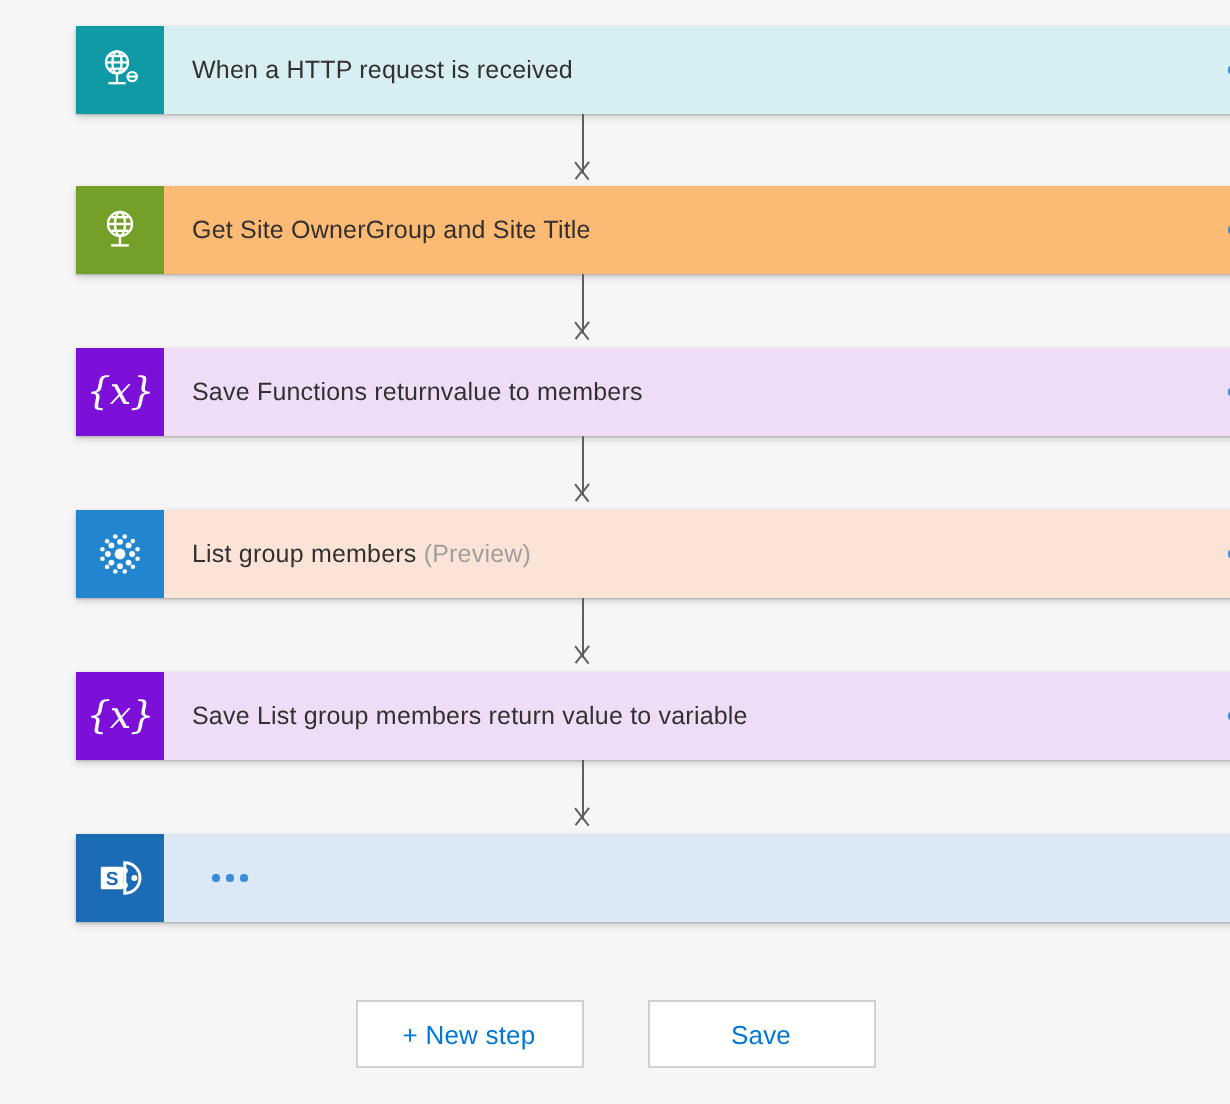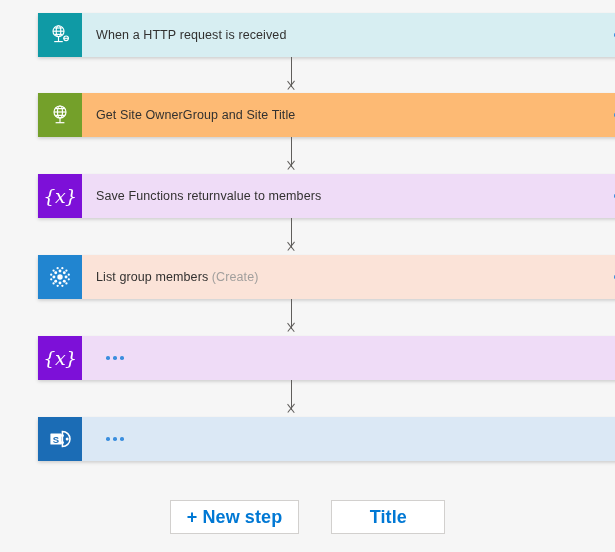--- a/index.html
+++ b/index.html
@@ -129,29 +129,28 @@
     justify-content: center;
     gap: 32px;
   }
   .flow-btn {
     min-width: 114px;
     height: 34px;
     background: #ffffff;
     border: 1px solid #d2d0ce;
     color: #0078d4;
     font-family: "Liberation Sans", sans-serif;
-    font-size: 18px;
+    font-size: 13px;
     letter-spacing: 0.1px;
     display: flex;
     align-items: center;
     justify-content: center;
     cursor: pointer;
     padding: 0 16px;
     box-sizing: border-box;
-    font-weight: bold;
   }
 
   
   .glyph-svg { display:block; }
   .varx {
     color: #ffffff;
     font-family: "DejaVu Serif", serif;
     font-size: 19px;
     font-style: italic;
     line-height: 1;
@@ -256,37 +255,38 @@
             <circle cx="3.89" cy="14.19" r="1.05" fill="#ffffff"></circle>
             <circle cx="3.88" cy="9.84" r="1.05" fill="#ffffff"></circle>
             <circle cx="6.05" cy="6.07" r="1.05" fill="#ffffff"></circle>
             <circle cx="9.81" cy="3.89" r="1.05" fill="#ffffff"></circle>
             <circle cx="14.16" cy="3.88" r="1.05" fill="#ffffff"></circle>
             <circle cx="17.93" cy="6.05" r="1.05" fill="#ffffff"></circle>
             <circle cx="20.11" cy="9.81" r="1.05" fill="#ffffff"></circle>
           </svg>
         </div>
         <div class="card-body">
-          <div class="card-title">List group members <span class="preview"> (Create)</span></div>
+          <div class="card-title">List group members <span class="preview"> (Preview)</span></div>
           <div class="card-menu">
             <i></i>
             <i></i>
             <i></i>
           </div>
         </div>
       </div>
       <div class="connector" style="top: 299px;">
         <div class="stem"></div>
         <div class="head"></div>
       </div>
       <div class="card" style="top: 336px; background: rgb(239, 220, 247);">
         <div class="card-icon" style="background: rgb(125, 16, 216);">
           <span class="varx">{<i>x</i>}</span>
         </div>
         <div class="card-body">
+          <div class="card-title">Save List group members return value to variable</div>
           <div class="card-menu">
             <i></i>
             <i></i>
             <i></i>
           </div>
         </div>
       </div>
       <div class="connector" style="top: 380px;">
         <div class="stem"></div>
         <div class="head"></div>
@@ -307,15 +307,15 @@
             <i></i>
             <i></i>
             <i></i>
           </div>
         </div>
       </div>
     </div>
 
   <div class="footer">
     <button class="flow-btn">+ New step</button>
-    <button class="flow-btn">Title</button>
+    <button class="flow-btn">Save</button>
   </div>
 </div>
 
 </body></html>

